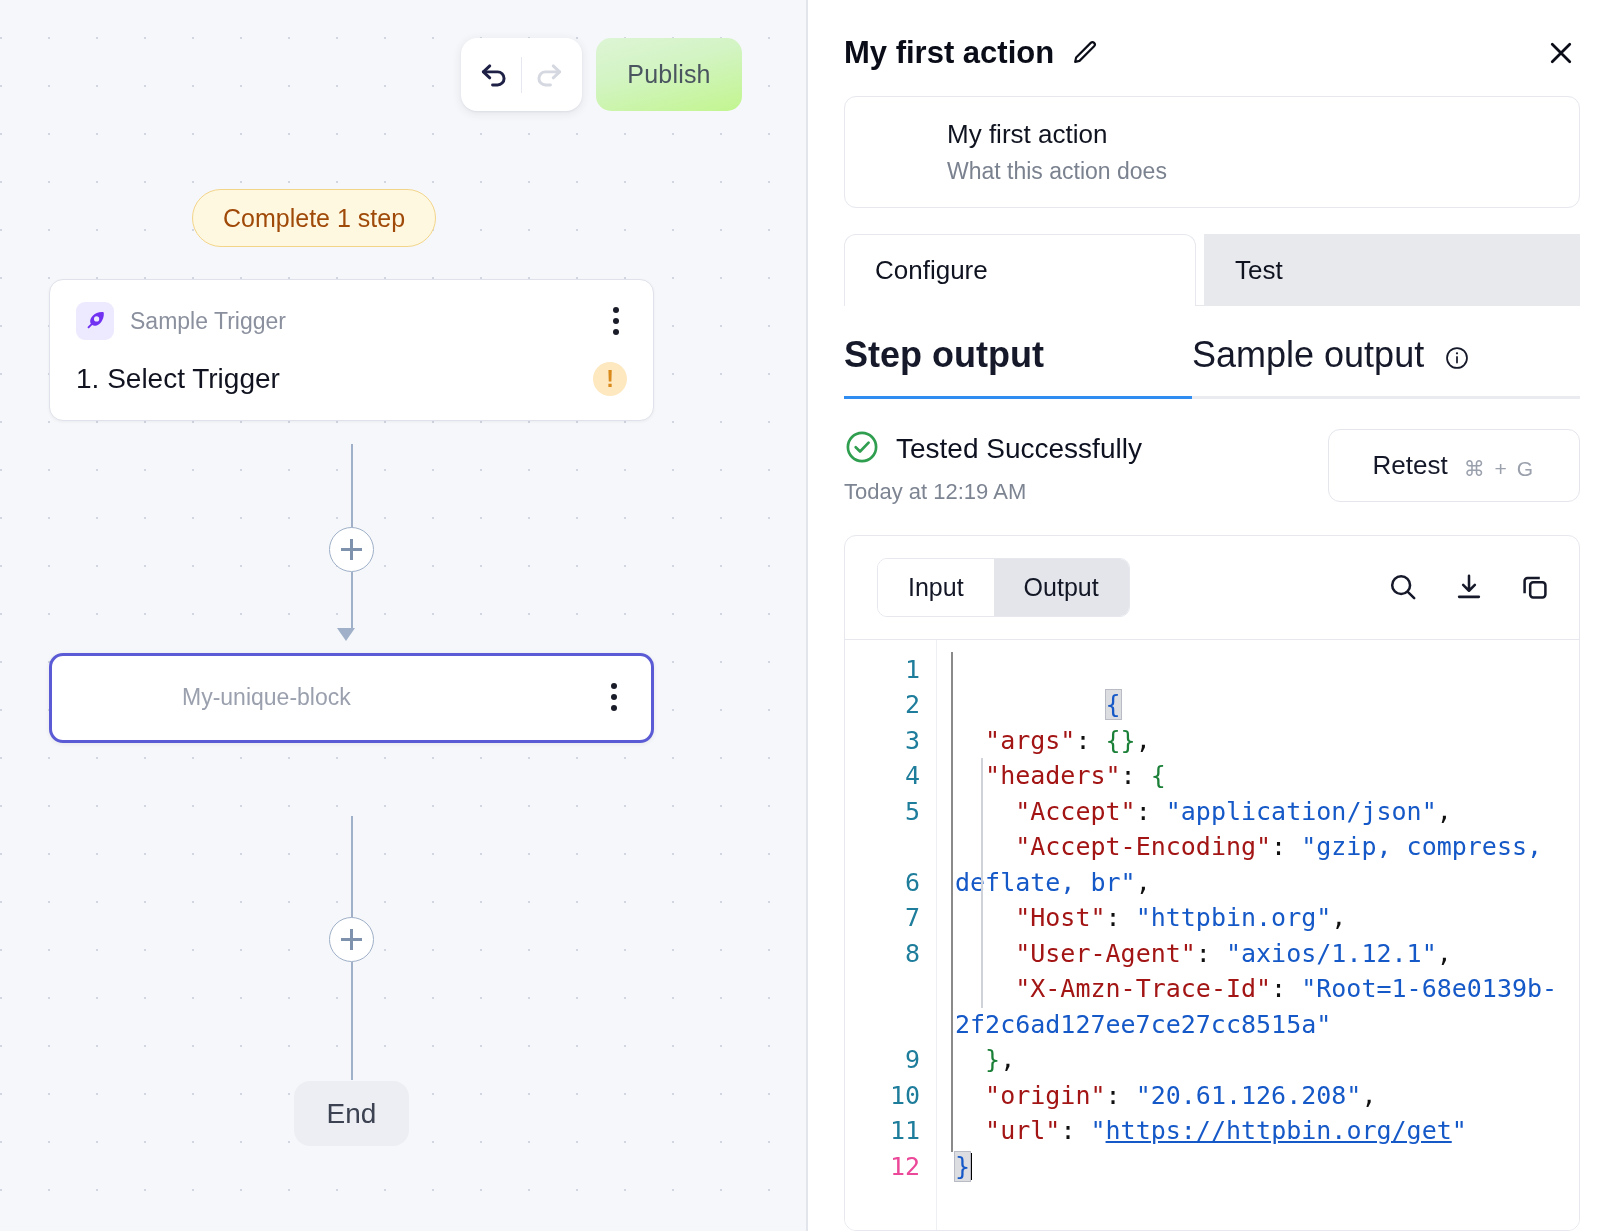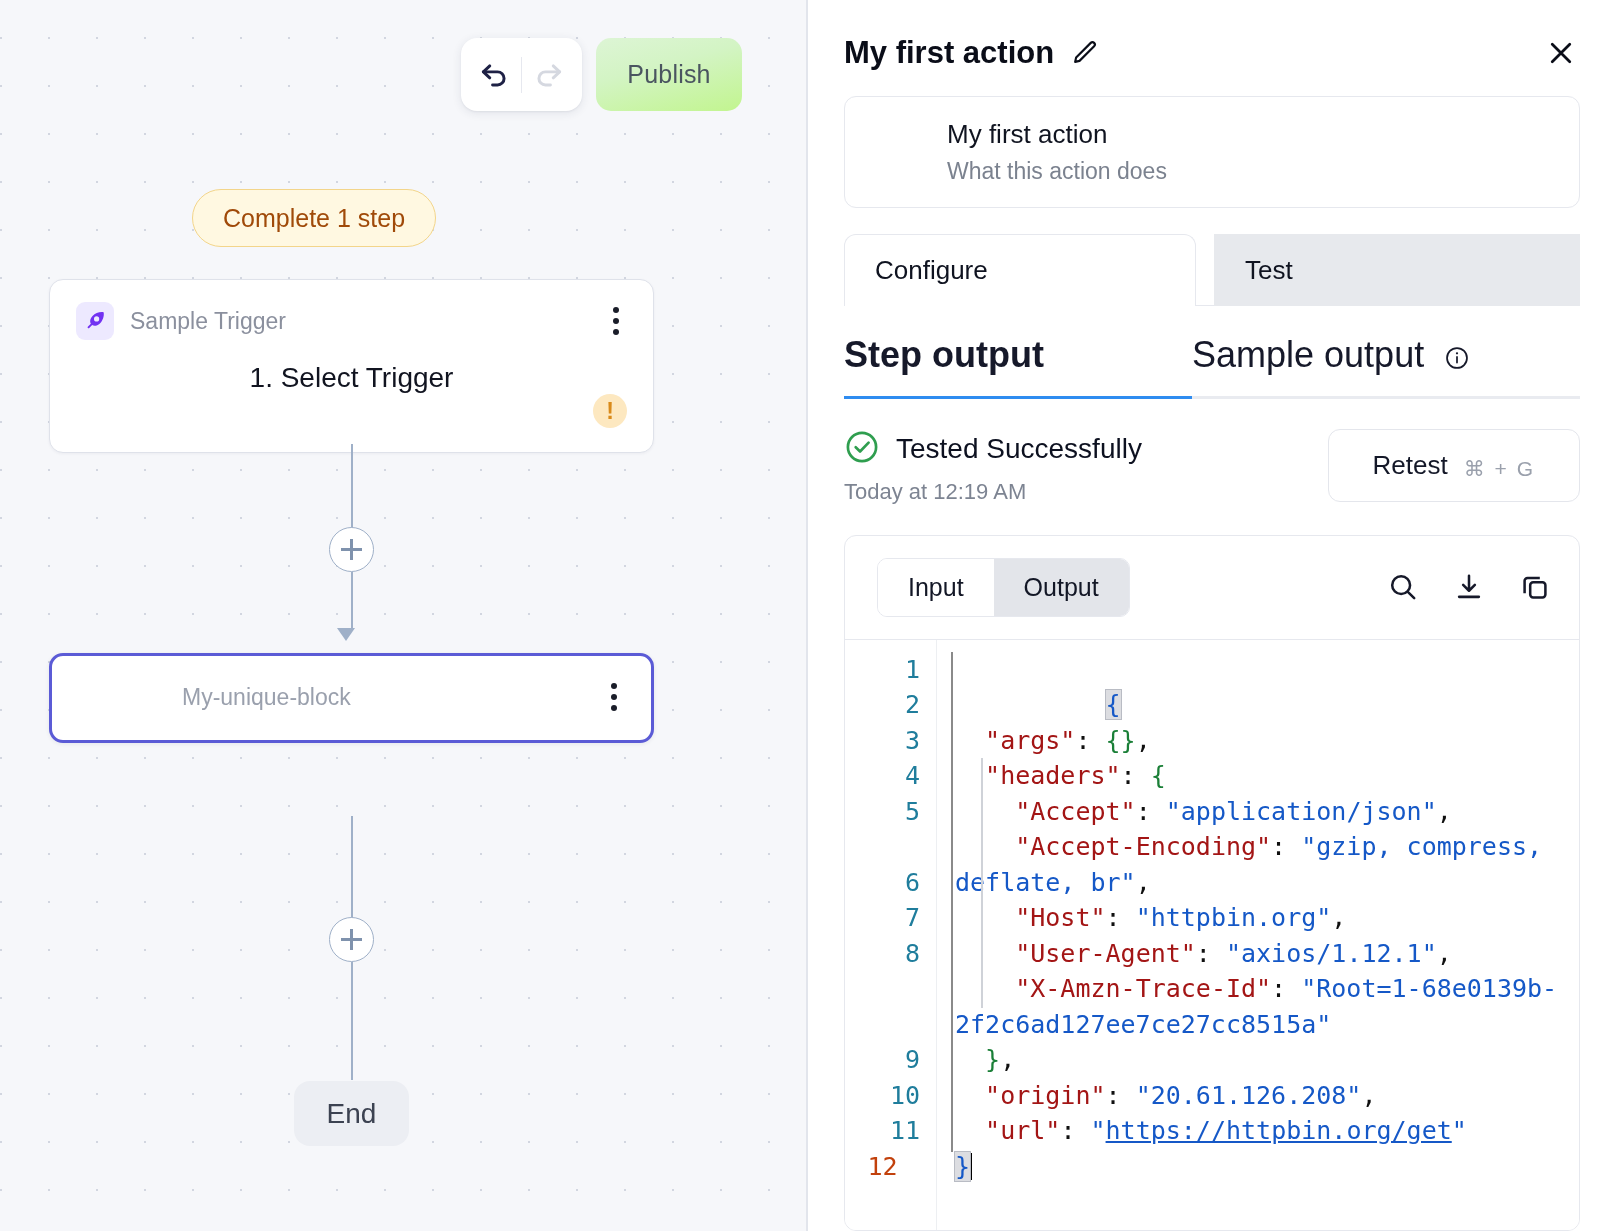--- a/index.html
+++ b/index.html
@@ -84,21 +84,21 @@
   }
   .node-sub {
     margin-left: 16px; color: #8b909e; font-size: 23px;
   }
   .node.selected .node-sub { margin-left: 0; color: #9aa0ad; }
   .kebab {
     margin-left: auto; display: flex; flex-direction: column; gap: 5px;
     padding: 6px 8px; cursor: pointer;
   }
   .kebab i { display: block; width: 6px; height: 6px; border-radius: 50%; background: #1a1d29; }
-  .node-bottom { display: flex; align-items: center; margin-top: 22px; flex-direction: column; }
+  .node-bottom { display: flex; align-items: center; margin-top: 22px; }
   .node-title { font-size: 28px; color: #111420; font-weight: 400; }
   .warn-badge {
     margin-left: auto; width: 34px; height: 34px; border-radius: 50%;
     background: #fde8c0; color: #d98a1a; font-size: 23px; font-weight: bold;
     display: flex; align-items: center; justify-content: center;
   }
 
   
   .conn { position: absolute; left: 351px; width: 2px; background: #9fb0c8; }
   .plus-btn {
@@ -152,21 +152,21 @@
   }
   .tab {
     padding: 20px 0 20px 30px; width: 352px; font-size: 26px;
     border: 1.5px solid #e6e8ee; border-bottom: none;
     border-top-left-radius: 12px; border-top-right-radius: 12px;
     cursor: pointer; color: #0f1320; background: #ffffff;
     margin-bottom: -1.5px;
   }
   .tab.inactive {
     background: #e7e9ed; border-color: #e7e9ed; border-radius: 0;
-    flex: 1 1 auto; width: auto; margin-left: 18px;
+    flex: 1 1 auto; width: auto; margin-left: 8px;
   }
 
   .subtabs {
     margin: 0 30px 0 36px; display: flex;
     border-bottom: 3px solid #e9ebf0; position: relative;
   }
   .subtab {
     padding: 28px 0 20px 0; font-size: 36px; color: #16192a;
     cursor: pointer; position: relative;
   }
@@ -217,21 +217,21 @@
     flex: 1 1 auto; display: flex; overflow: hidden;
     background: #ffffff;
   }
   .gutter {
     width: 92px; flex: 0 0 92px; padding-top: 12px;
     text-align: right; padding-right: 16px;
     font-family: "DejaVu Sans Mono", monospace; font-size: 25px;
     color: #1f7d9c; line-height: 35.5px;
     border-right: 1px solid #edeff2;
   }
-  .gutter div.cur { color: #c2410c; text-align: center; }
+  .gutter div.cur { color: #ec4899; }
   .code {
     flex: 1 1 auto; padding: 12px 0 0 18px; position: relative;
     font-family: "DejaVu Sans Mono", monospace; font-size: 25px;
     line-height: 35.5px; white-space: pre-wrap; color: #1558c7;
     overflow: hidden;
   }
   .code .g1 { position:absolute; left:14px; top:12px; bottom:78px; width:1.5px; background:#8a8a8a; }
   .code .g2 { position:absolute; left:44px; top:118px; height:250px; width:1.5px; background:#cfd2d8; }
   .k { color: #a31515; }
   .s { color: #1558c7; }

